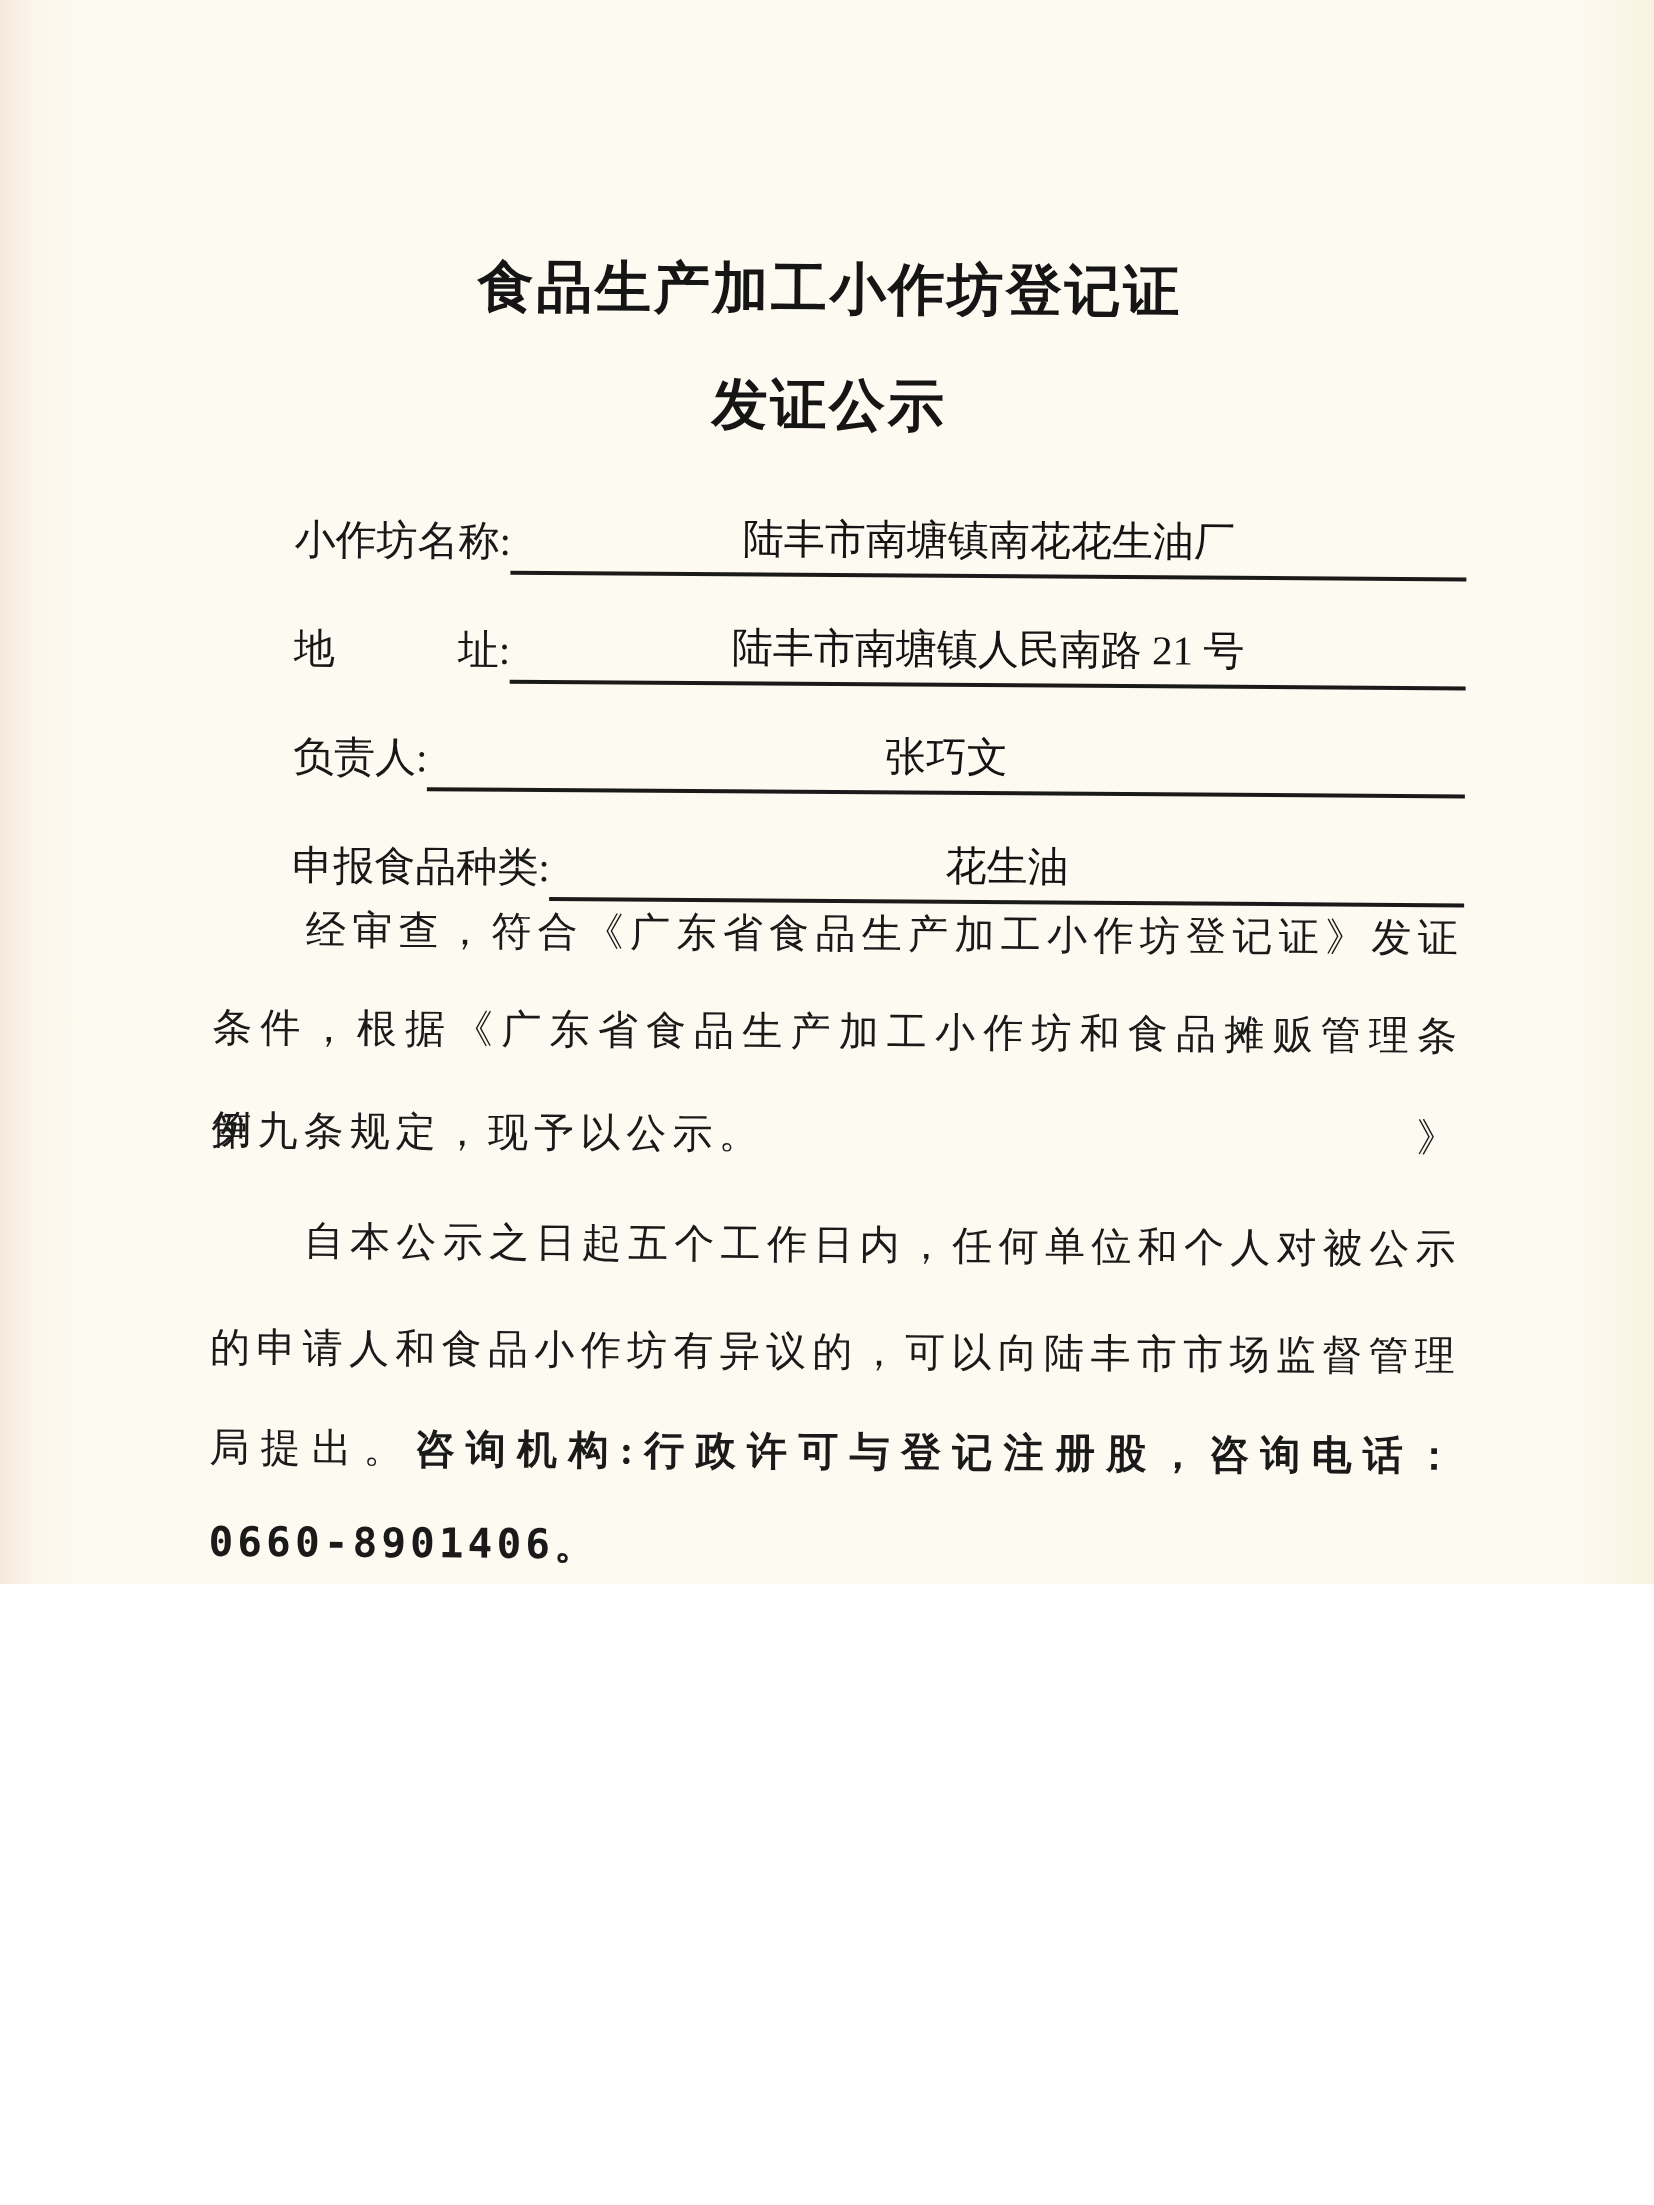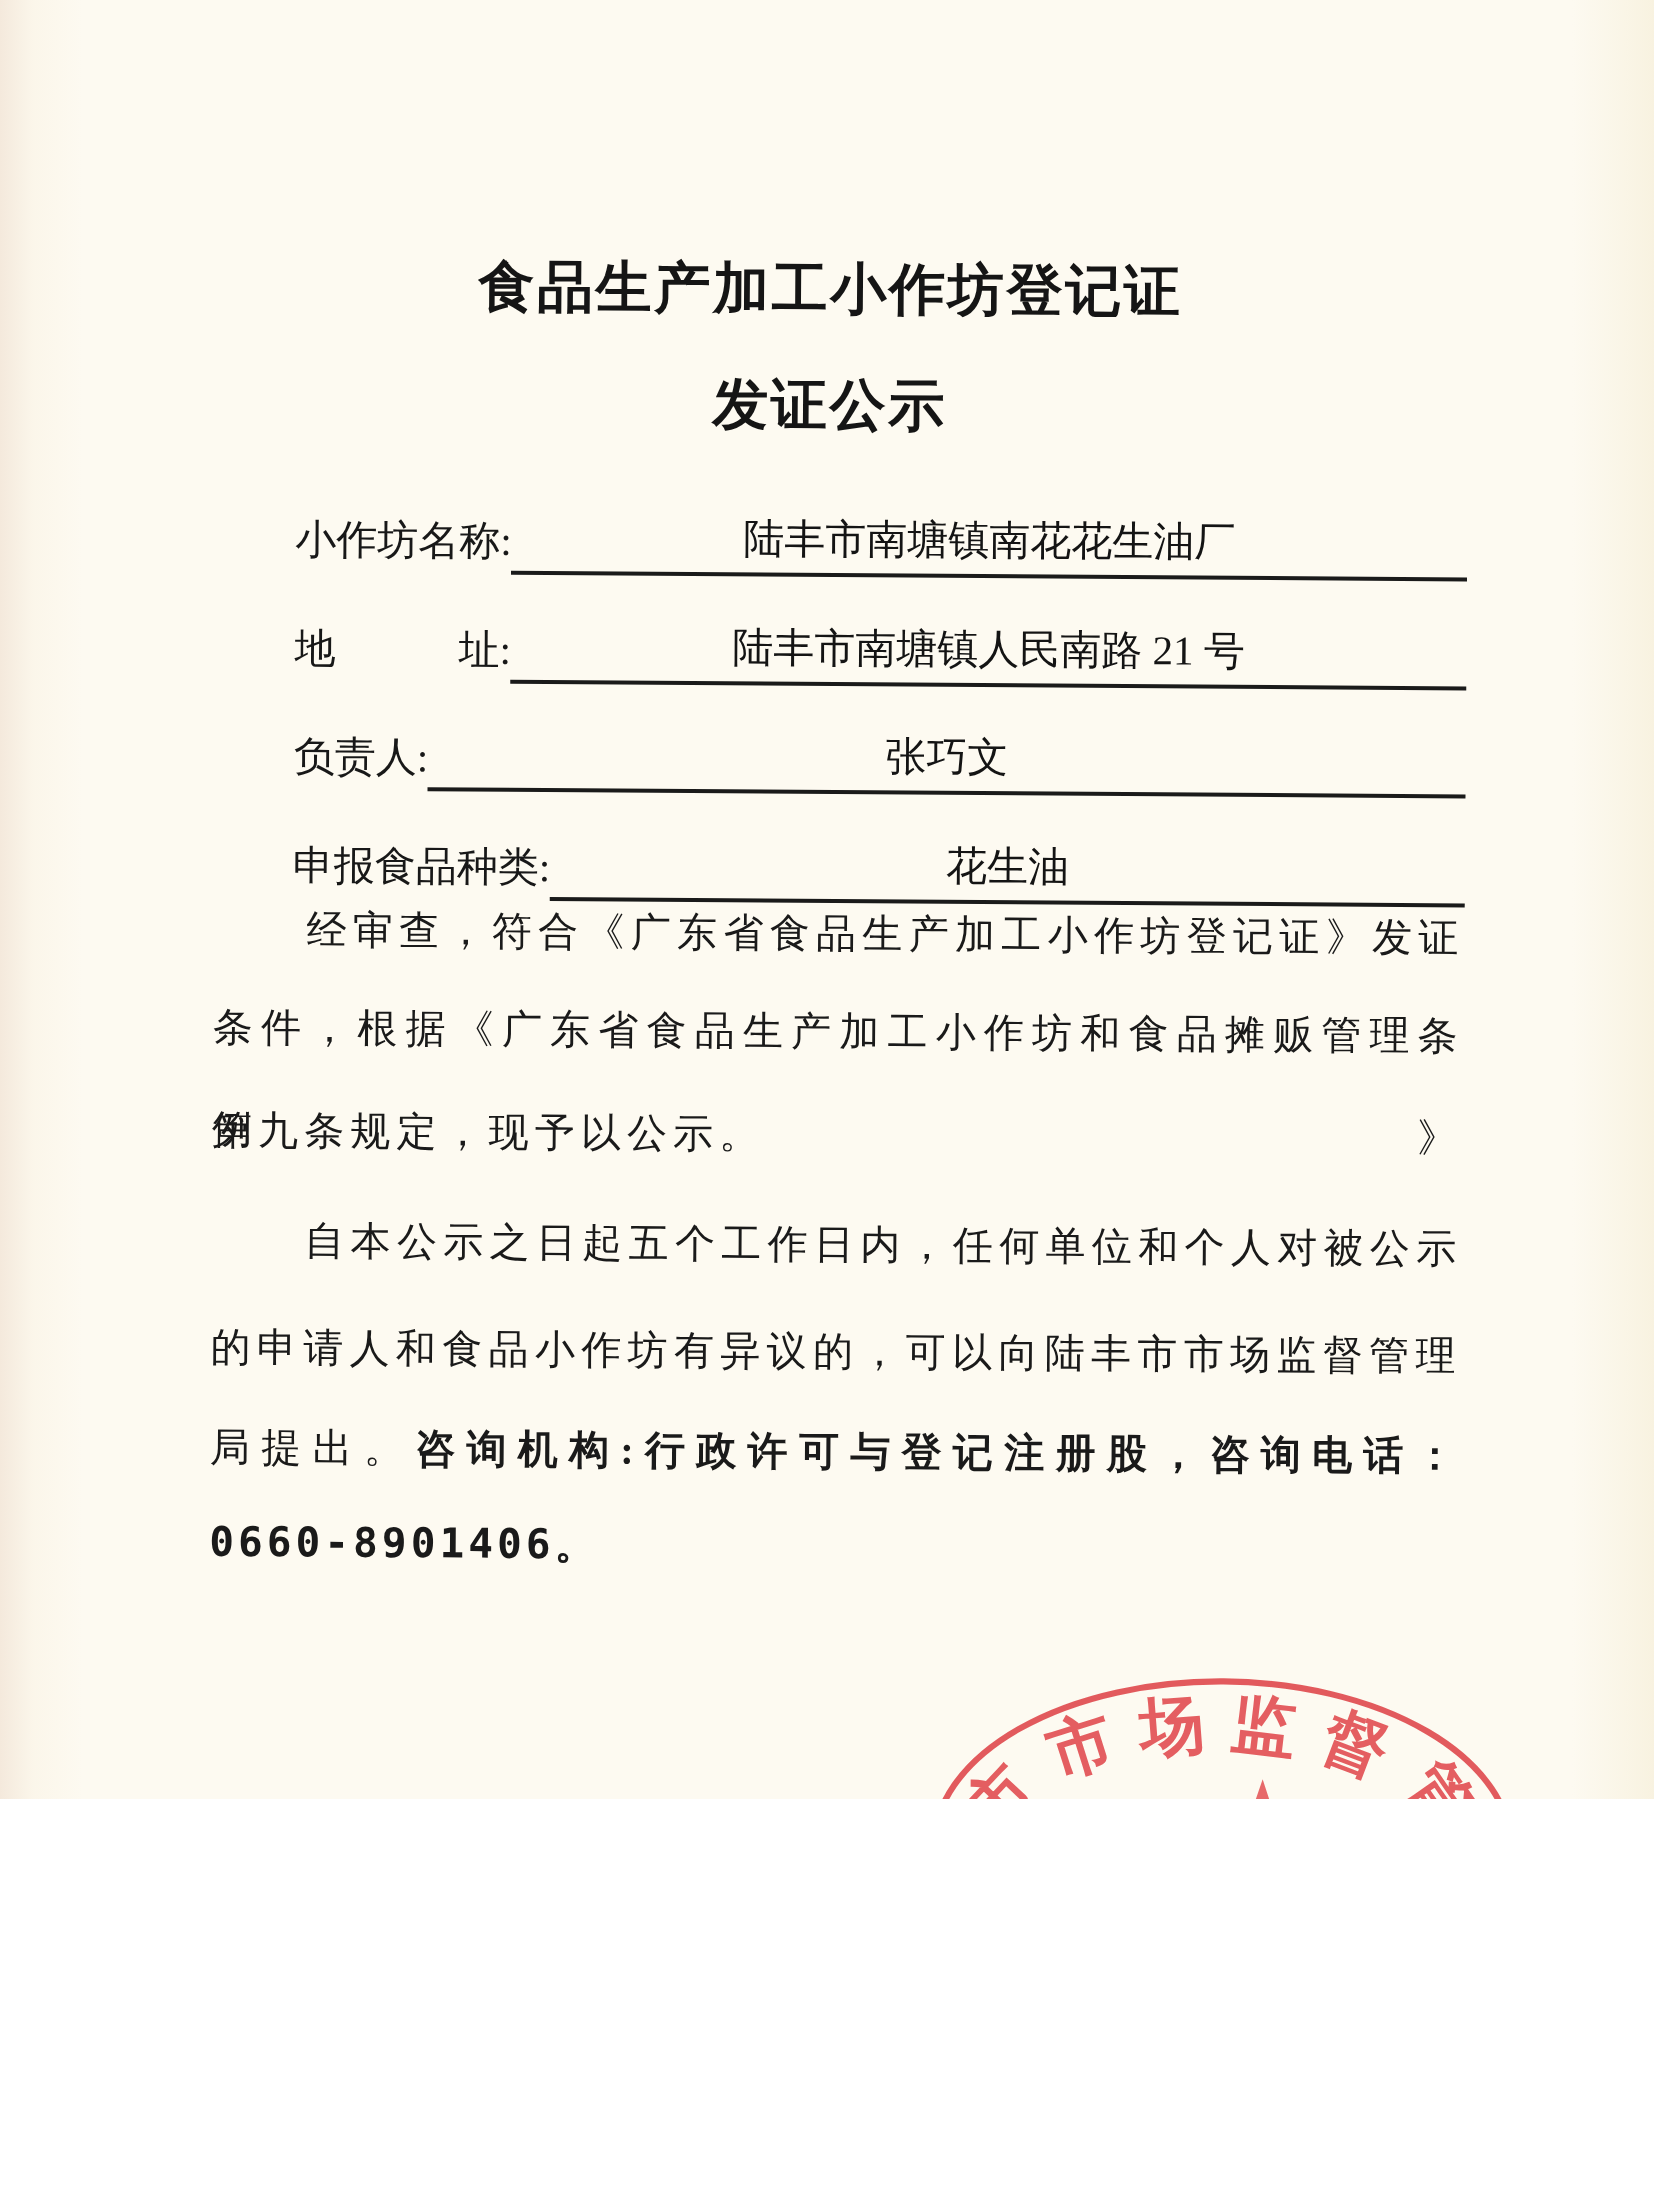--- a/index.html
+++ b/index.html
@@ -1,19 +1,19 @@
 <!DOCTYPE html>
 <html style="font-size:11px"><head>
 <meta charset="utf-8">
 <style>
   html, body { margin: 0; padding: 0; }
   .page {
     position: relative;
     width: 1655px;
-    height: 1799px;
+    height: 1584px;
     overflow: hidden;
     background:
       linear-gradient(90deg, #f4e9dc 0%, #fbf6ea 2%, #fdfaf1 5%, #fdfaf1 95%, #f8f2e0 100%),
       #fdfaf1;
     font-family: "Liberation Serif", "DejaVu Serif", serif;
     color: #1b1b1b;
   }
   .skew {
     position: absolute;
     inset: 0;

